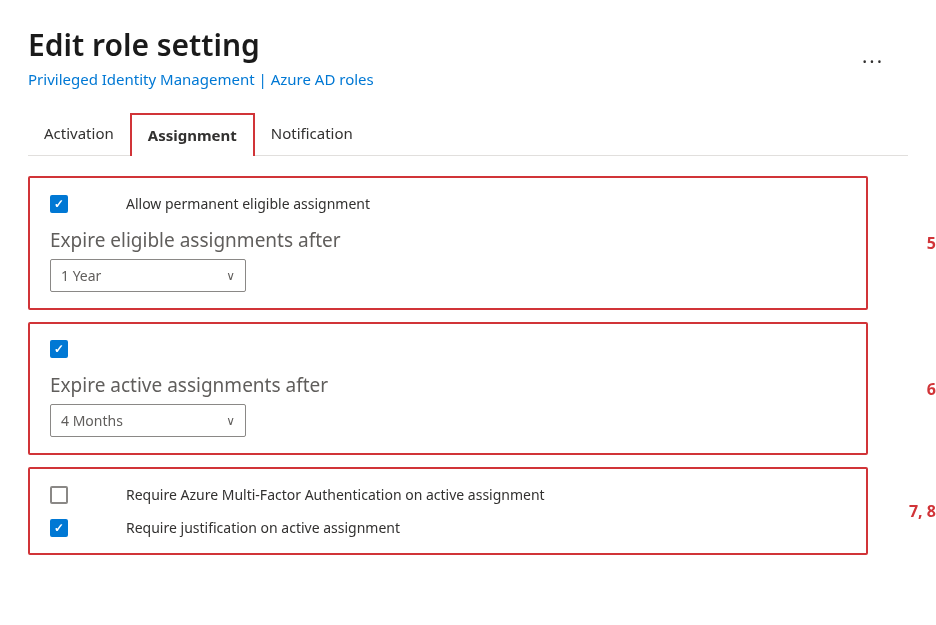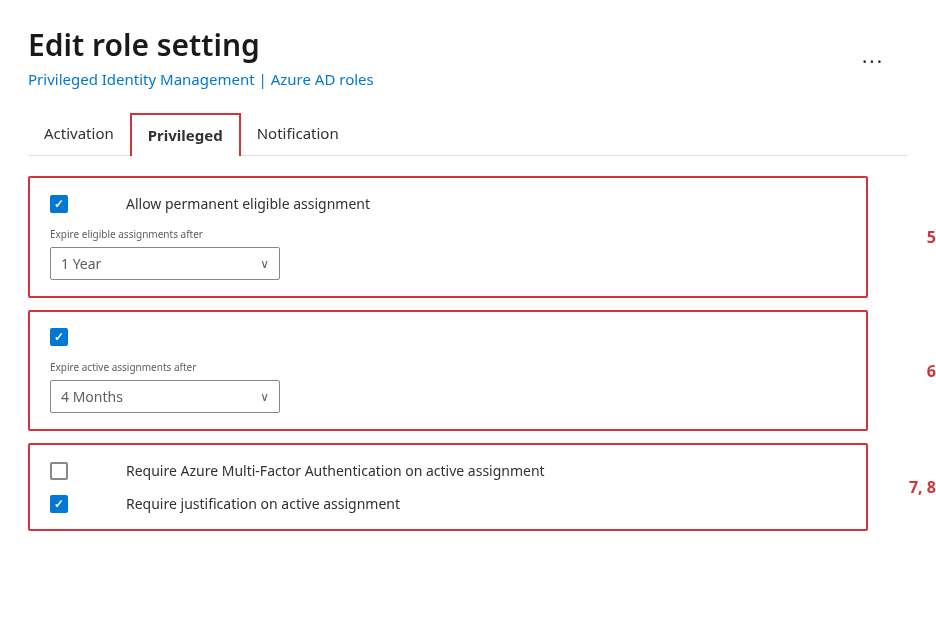--- a/index.html
+++ b/index.html
@@ -132,34 +132,34 @@
       line-height: 1;
     }
 
     .checkbox-label {
       font-size: 14px;
       color: #323130;
       margin-left: 48px;
     }
 
     .field-label {
-      font-size: 10px;
+      font-size: 19px;
       color: #605e5c;
       margin-bottom: 6px;
       margin-top: 2px;
     }
 
     .dropdown {
       display: flex;
       align-items: center;
       justify-content: space-between;
       border: 1px solid #8a8886;
       border-radius: 2px;
       padding: 6px 10px;
-      width: 230px;
+      width: 196px;
       cursor: pointer;
       background: #fff;
     }
 
     .dropdown-value {
       font-size: 14px;
       color: #605e5c;
     }
 
     .dropdown-arrow {
@@ -176,21 +176,21 @@
 <body>
 
 <div style="position:relative;">
   <span class="more-icon">···</span>
 
   <h1 class="page-title">Edit role setting</h1>
   <div class="breadcrumb">Privileged Identity Management | Azure AD roles</div>
 
   <div class="tabs">
     <button class="tab">Activation</button>
-    <button class="tab active">Privileged</button>
+    <button class="tab active">Assignment</button>
     <button class="tab">Notification</button>
   </div>
 
   <div class="outer-wrapper">
     <div class="section-box">
       <div class="checkbox-row">
         <div class="checkbox">
           <span class="checkmark">✓</span>
         </div>
         <span class="checkbox-label">Allow permanent eligible assignment</span>

